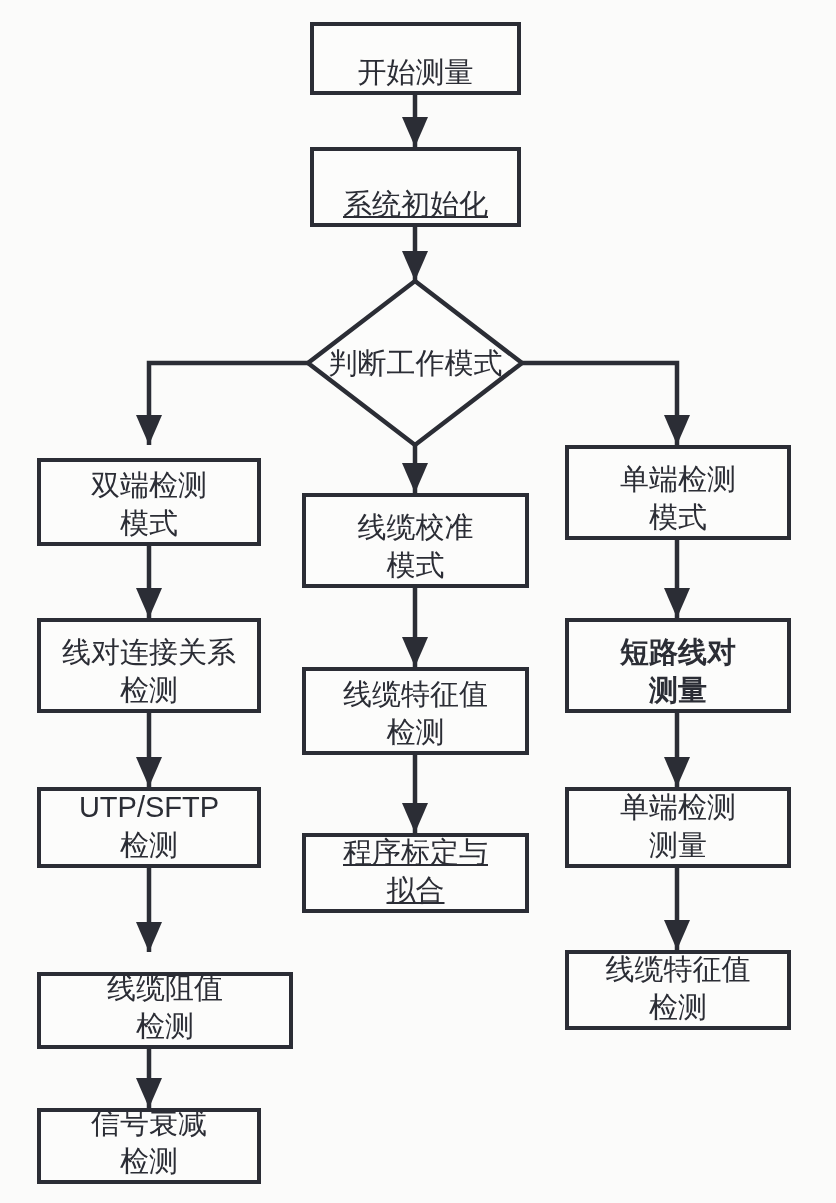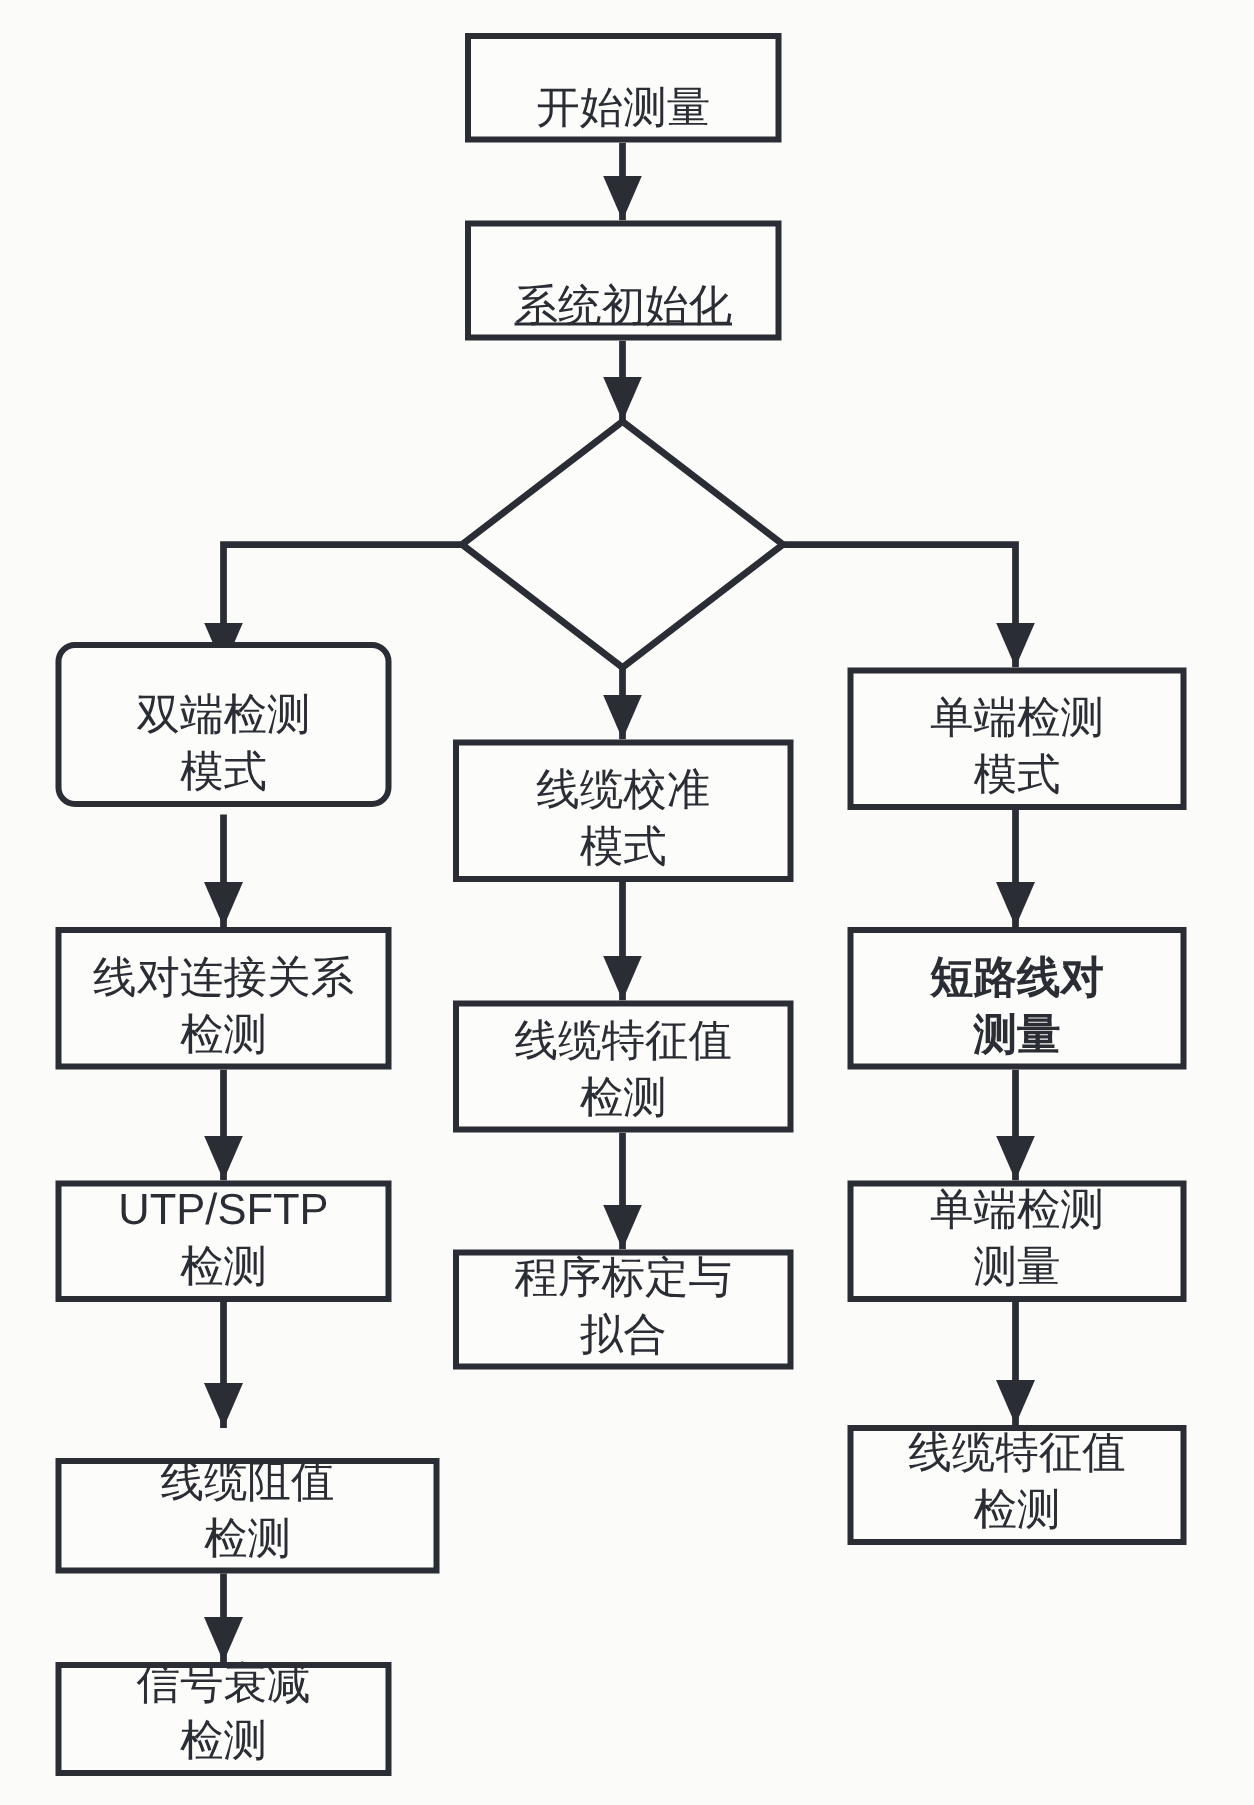--- a/index.html
+++ b/index.html
@@ -76,22 +76,25 @@
     </g>
   </svg>
 
   <div class="node" style="left:310px; top:22px; width:211px; height:73px;">
     <span>开始测量</span>
   </div>
   <div class="node" style="left:310px; top:147px; width:211px; height:80px;text-decoration:underline;">
     <span>系统初始化</span>
   </div>
 
+  <div class="diamond-label" style="left:302px; top:330px; width:227px; height:66px;">
+    <span>判断工作模式</span>
+  </div>
 
-  <div class="node" style="left:37px; top:428px; width:224px; height:110px;border-radius:13px;">
+  <div class="node" style="left:37px; top:458px; width:224px; height:88px;">
     <span>双端检测
 模式</span>
   </div>
   <div class="node" style="left:37px; top:618px; width:224px; height:95px;">
     <span>线对连接关系
 检测</span>
   </div>
   <div class="node" style="left:37px; top:787px; width:224px; height:81px;">
     <span>UTP/SFTP
 检测</span>
@@ -106,21 +109,21 @@
   </div>
 
   <div class="node" style="left:302px; top:493px; width:227px; height:95px;">
     <span>线缆校准
 模式</span>
   </div>
   <div class="node" style="left:302px; top:667px; width:227px; height:88px;">
     <span>线缆特征值
 检测</span>
   </div>
-  <div class="node" style="left:302px; top:833px; width:227px; height:80px;">
+  <div class="node" style="left:302px; top:833px; width:227px; height:80px;text-decoration:underline;">
     <span>程序标定与
 拟合</span>
   </div>
 
   <div class="node" style="left:565px; top:445px; width:226px; height:95px;">
     <span>单端检测
 模式</span>
   </div>
   <div class="node" style="left:565px; top:618px; width:226px; height:95px;font-weight:bold;">
     <span>短路线对

